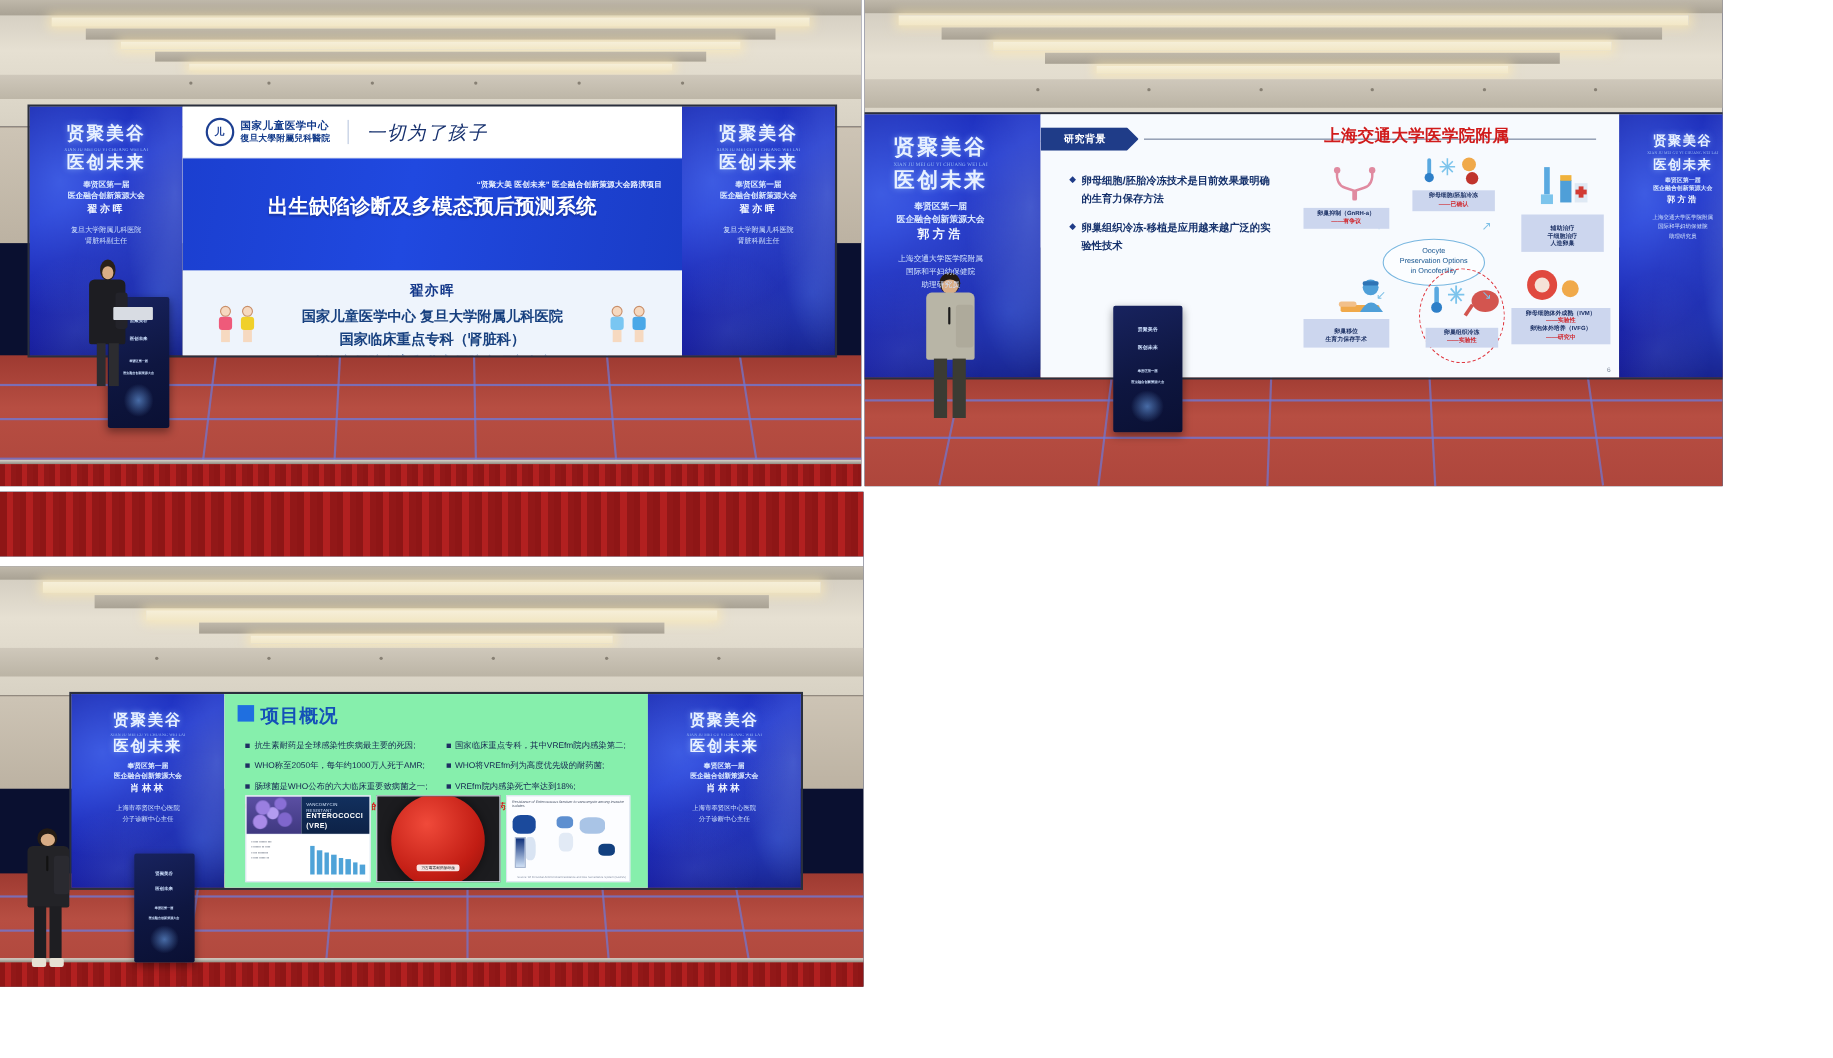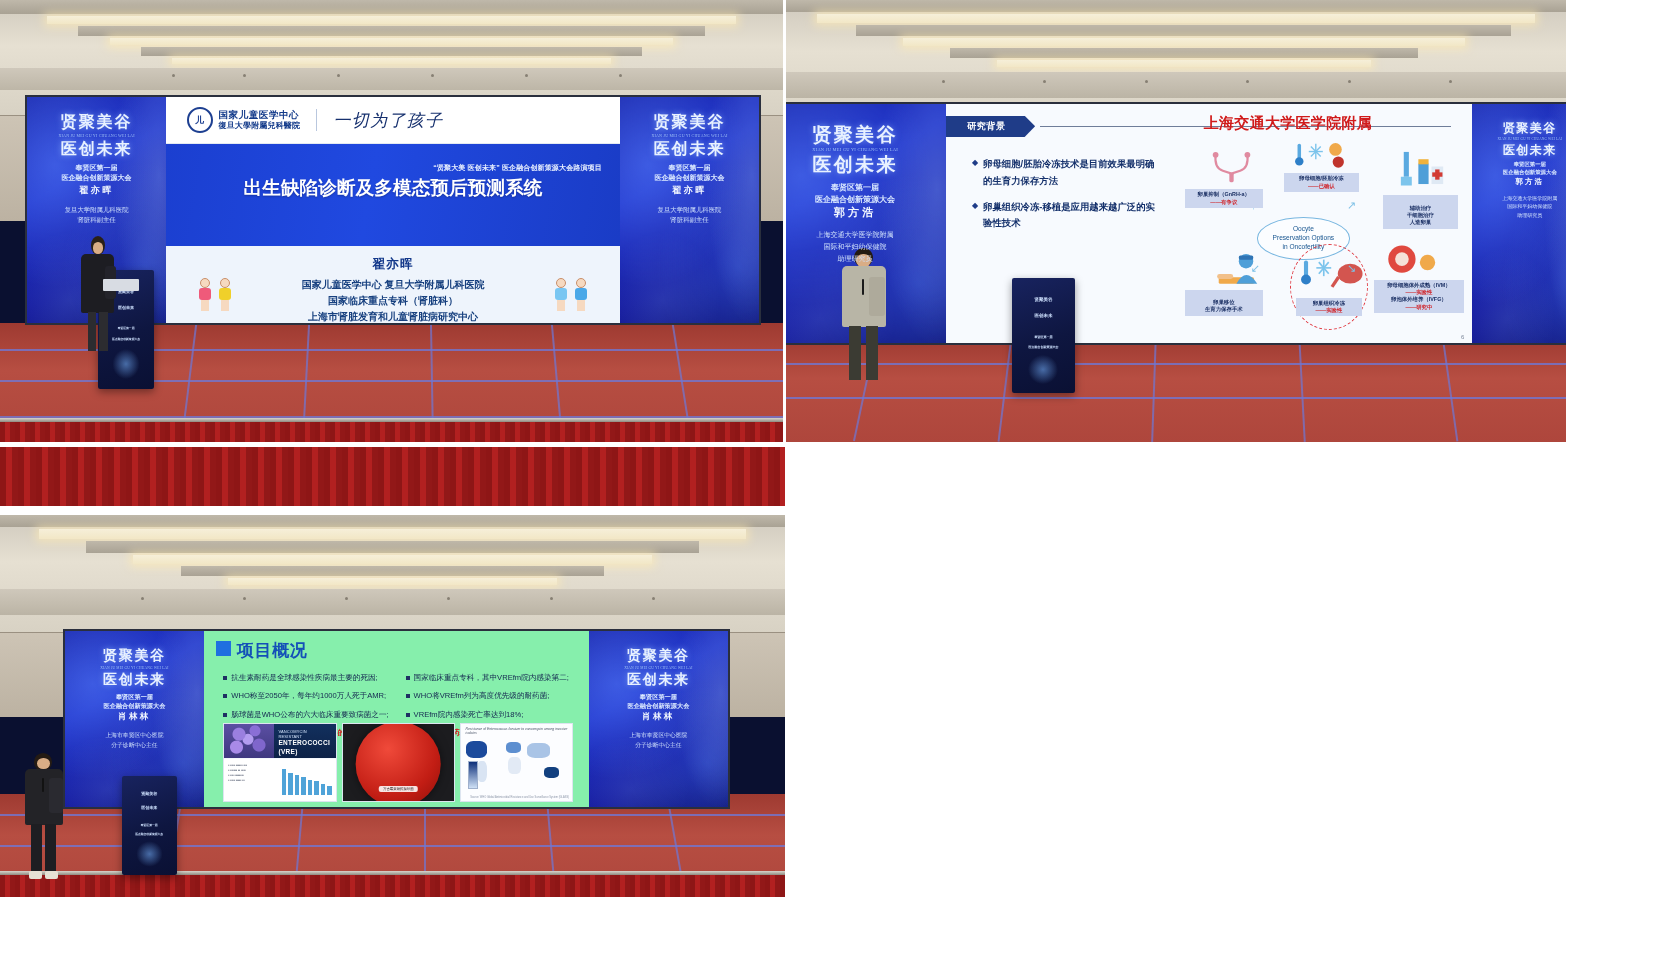--- a/index.html
+++ b/index.html
@@ -173,21 +173,21 @@
   .s1-title {
     margin-top:5px; font-size:18.5px; font-weight:bold; line-height:1.42;
     letter-spacing:.01em; text-align:center; color:#ffffff;
     text-shadow:0 1px 2px rgba(0,0,0,.25);
   }
   .s1-foot {
     position:absolute; left:0; bottom:0; width:100%; height:34%;
     background:#eef4fc; color:#143a86; text-align:center; padding-top:2.2%;
   }
   .s1-presenter { font-size:12.5px; font-weight:bold; letter-spacing:.1em; color:#13388a; }
-  .s1-aff { margin-top:4px; font-size:10px; font-weight:bold; line-height:1.62; color:#17407f; }
+  .s1-aff { margin-top:4px; font-size:13px; font-weight:bold; line-height:1.62; color:#17407f; }
   .s1-date { margin-top:4px; font-size:8px; font-weight:bold; color:#17407f; }
   .kid { position:absolute; bottom:14%; width:34px; height:40px; }
   .kid.left { left:7%; } .kid.right { right:7%; }
   .kid-a, .kid-b { position:absolute; bottom:0; width:14px; height:34px; }
   .kid-a { left:0; } .kid-b { right:0; }
   .kid-head { position:absolute; top:0; left:2px; width:10px; height:10px; border-radius:50%; background:#f6d9c0; border:1px solid #c98f6a; }
   .kid-torso { position:absolute; top:10px; left:1px; width:12px; height:12px; border-radius:3px; }
   .kid-legs { position:absolute; top:22px; left:3px; width:8px; height:11px; background:#f6d9c0; }
 
   

